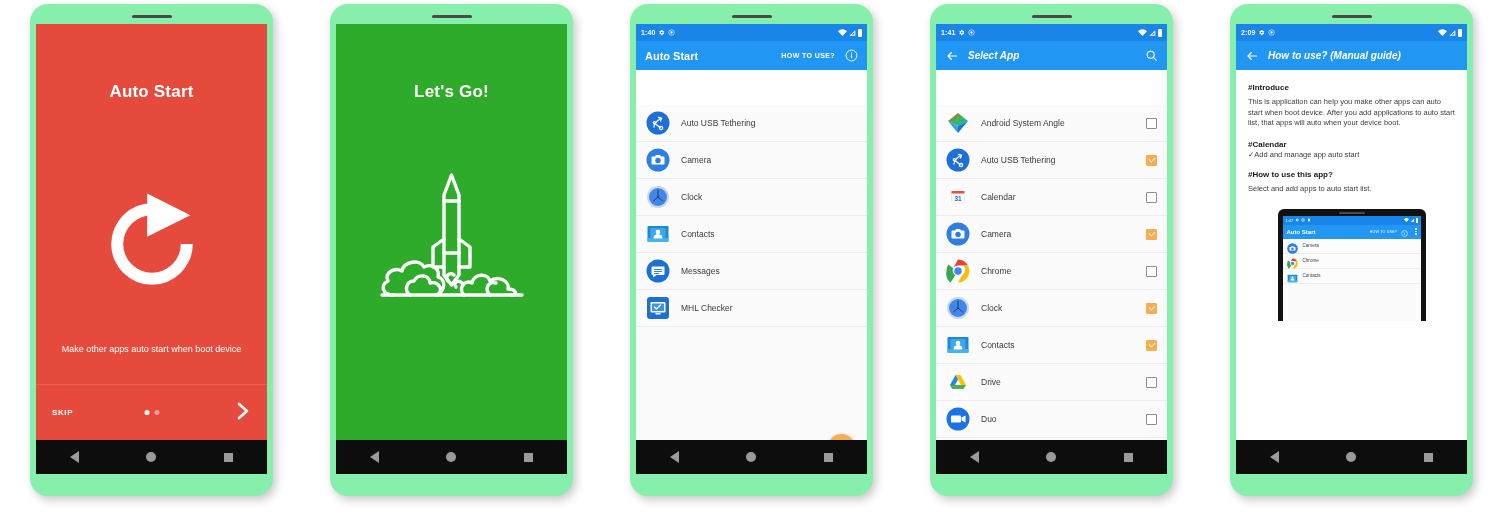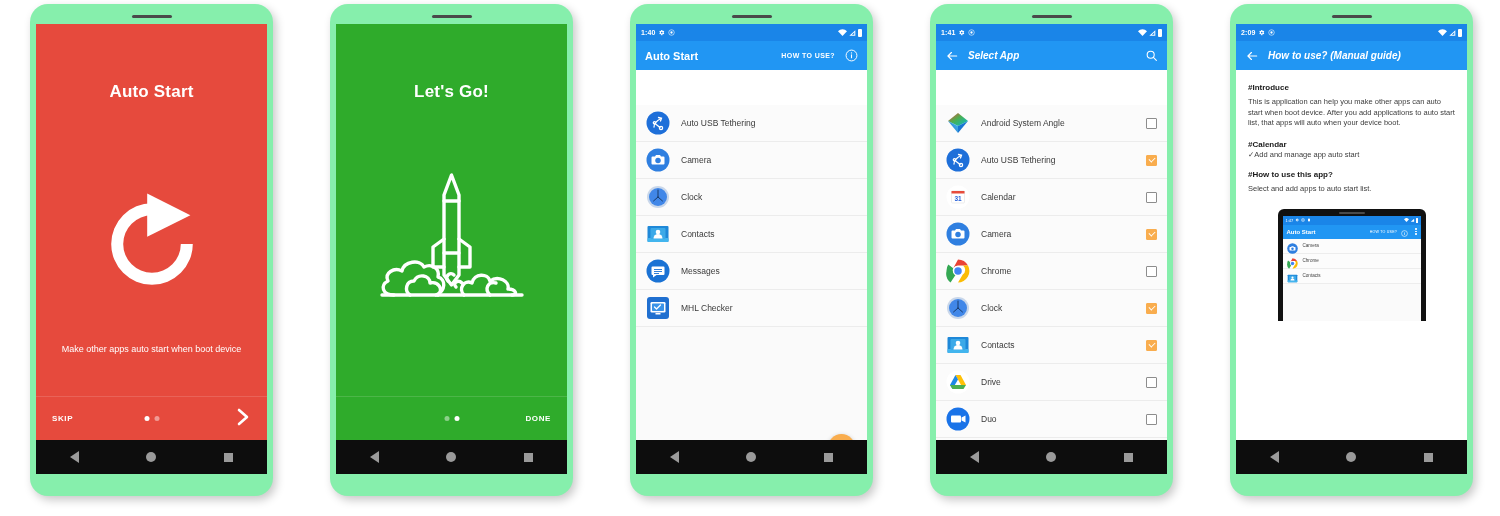--- a/index.html
+++ b/index.html
@@ -77,21 +77,21 @@
     position: absolute; top: 120px; left: 0; right: 0;
     display: flex; align-items: center; justify-content: center;
     height: 200px;
   }
   .onboard-sub {
     position: absolute; bottom: 86px; left: 0; right: 0;
     text-align: center; color: #fff; font-size: 9px;
   }
   .onboard-bottom {
     position: absolute; bottom: 0; left: 0; right: 0;
-    height: 44px;
+    height: 56px;
     border-top: 1px solid rgba(255,255,255,0.14);
     display: flex; align-items: center; padding: 12px 16px;
   }
   .skip-btn { color: #fff; font-size: 8px; font-weight: bold; letter-spacing: 0.6px; }
   .done-btn { color: #fff; font-size: 8px; font-weight: bold; letter-spacing: 0.6px; margin-left: auto; }
   .dots { position: absolute; left: 50%; transform: translateX(-50%); display: flex; gap: 5px; }
   .dot { width: 5px; height: 5px; border-radius: 50%; background: rgba(255,255,255,0.45); }
   .dot.active { background: #ffffff; }
   .next-arrow { margin-left: auto; color: #fff; font-size: 19px; font-weight: bold; line-height: 1; }
 
@@ -254,27 +254,20 @@
                 <path d="M18 126 L158 126"></path>
                 <path d="M30 126 C18 126 16 116 24 112 C20 104 30 98 38 102 C40 92 56 90 60 98 C68 94 76 100 74 108 C82 110 82 122 72 126"></path>
                 <path d="M46 126 C40 122 42 112 50 112 C54 104 66 106 66 114 C74 112 80 120 74 126"></path>
                 <path d="M100 126 C94 120 100 110 108 114 C110 104 124 104 126 112 C134 106 146 112 144 120 C152 120 154 126 148 126"></path>
                 <path d="M126 126 C120 120 124 112 132 114"></path>
                 <path d="M84 112 C80 108 86 102 90 106"></path>
                 <path d="M92 118 C88 114 94 110 98 114"></path>
               </g>
             </svg>
           </div>
-          <div class="onboard-bottom">
-            <span class="dots">
-              <i class="dot"></i>
-              <i class="dot active"></i>
-            </span>
-            <span class="done-btn">DONE</span>
-          </div>
         </div>
       </div>
       <div class="navbar">
         <span class="nav-back"></span>
         <span class="nav-home"></span>
         <span class="nav-recent"></span>
       </div>
     </div>
   </div>
 

